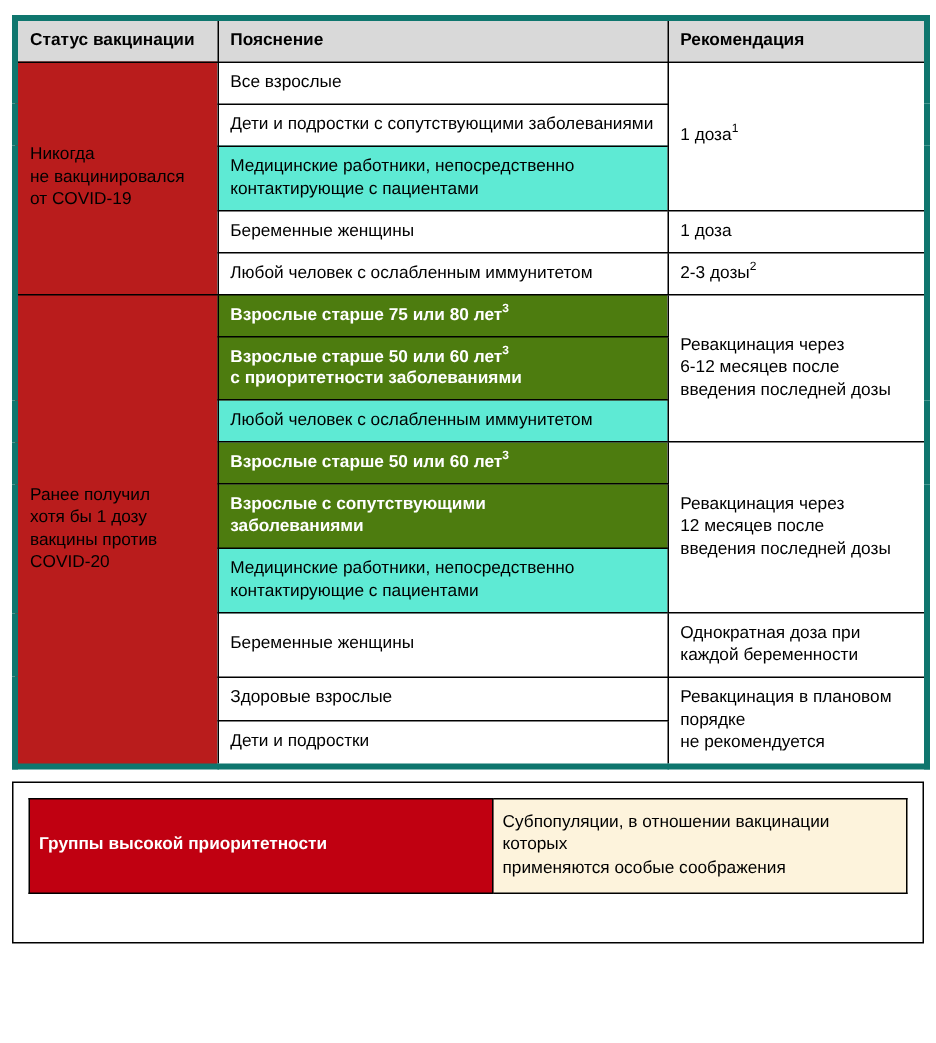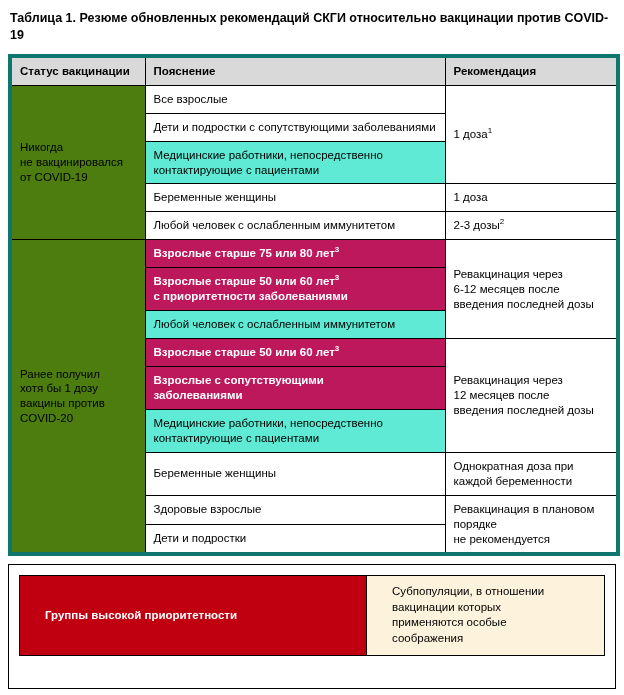--- a/index.html
+++ b/index.html
@@ -48,45 +48,45 @@
     padding: 8px 8px;
     font-size: 12px;
   }
   .col-status { width: 135px; }
   .col-pop { width: 300px; }
   .col-rec { width: 173px; }
 
   td.status {
     vertical-align: middle;
     line-height: 1.35;
-    background: #4d7c0f;
+    background: #b91c1c;
   }
   td.pop { background: #ffffff; }
   td.pop.cream { background: #5eead4; }
   td.pop.red {
-    background: #be185d;
+    background: #4d7c0f;
     color: #ffffff;
     font-weight: bold;
   }
   td.rec { background: #ffffff; vertical-align: middle; }
   sup { font-size: 8px; vertical-align: super; line-height: 0; }
 
   .legend-label {
     margin: 14px 0 6px 2px;
     font-size: 11.5px;
   }
   table.legend {
     border-collapse: collapse;
     width: 608px;
     table-layout: fixed;
     border: 1px solid #000;
   }
   table.legend td {
     border: 1px solid #000;
-    padding: 8px 25px;
+    padding: 8px 6px;
     font-size: 11.5px;
     line-height: 1.35;
     vertical-align: middle;
   }
   td.leg-red {
     width: 296px;
     background: #c00011;
     color: #fff;
     font-weight: bold;
     margin-top: 28px;
@@ -106,21 +106,20 @@
   .spacer-box {
     height: 22px;
   }
   .bold { font-weight: normal; text-align: center; }
 </style>
 </head>
 <body>
 
 <div class="page">
 
-  <div class="doc-title">Таблица 1. Резюме обновленных рекомендаций СКГИ относительно вакцинации против COVID-19</div>
 
   <table class="main">
     <colgroup>
       <col class="col-status">
       <col class="col-pop">
       <col class="col-rec">
     </colgroup>
     <thead>
       <tr>
         <th>Статус вакцинации</th>

